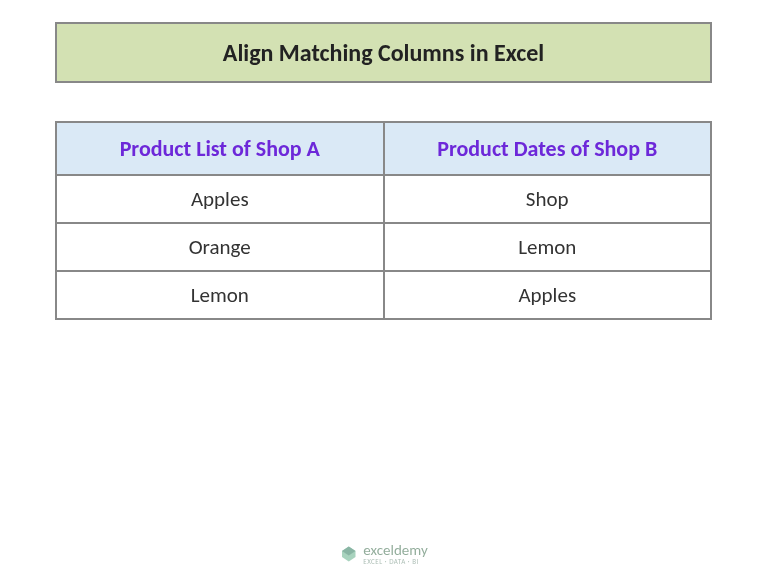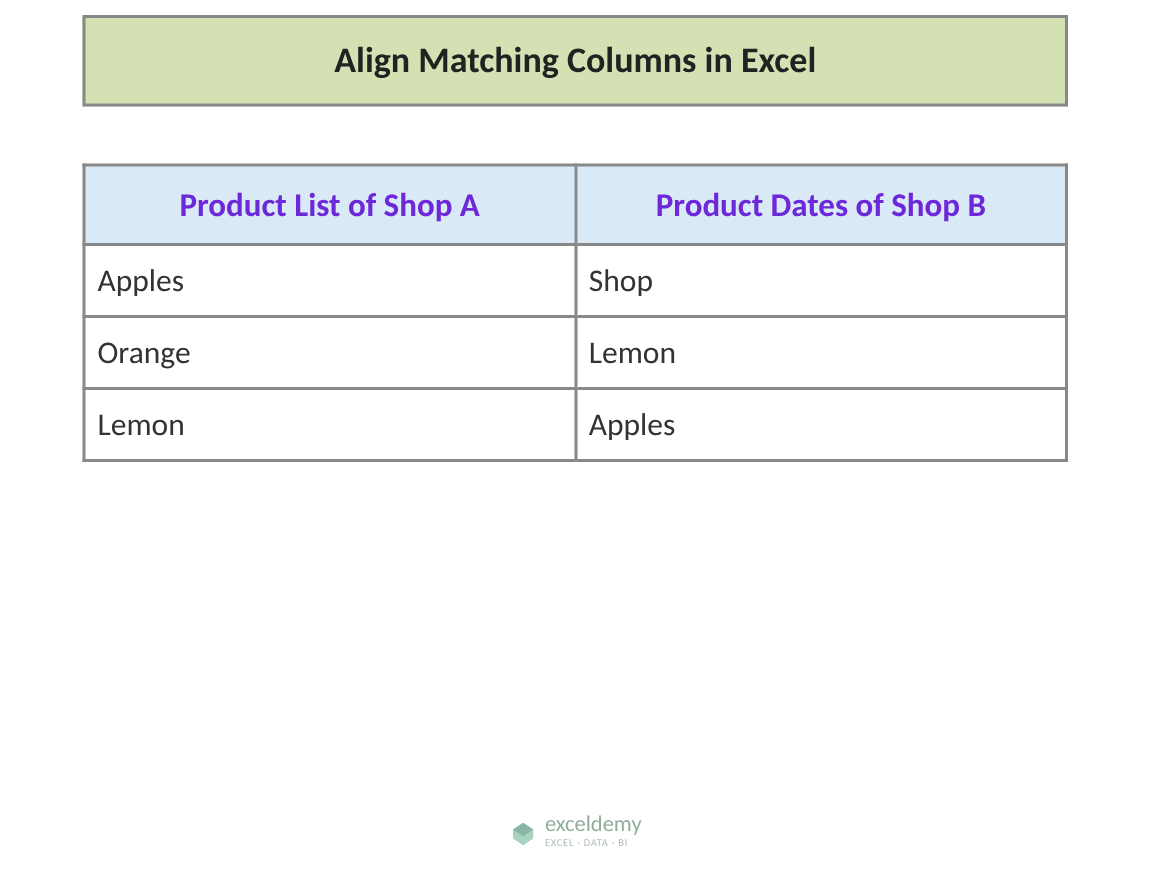--- a/index.html
+++ b/index.html
@@ -6,21 +6,21 @@
   body {
     margin: 0;
     padding: 0;
     width: 767px;
     height: 579px;
     background: #ffffff;
     font-family: Calibri, Arial, sans-serif;
     position: relative;
   }
   .container {
-    padding: 10px 55px 0 55px;
+    padding: 22px 55px 0 55px;
   }
   .title-box {
     background: #d3e1b3;
     border: 2px solid #888888;
     padding: 14px 0;
     text-align: center;
     font-size: 24px;
     font-weight: bold;
     color: #222222;
     margin-bottom: 38px;
@@ -37,30 +37,30 @@
     font-weight: bold;
     color: #6d28d9;
     text-align: center;
     width: 50%;
   }
   td {
     border: 2px solid #888888;
     padding: 10px 8px;
     font-size: 21px;
     color: #333333;
-    text-align: left;
+    text-align: center;
     background: #ffffff;
   }
   .watermark {
     position: absolute;
     bottom: 14px;
     left: 50%;
     transform: translateX(-50%);
     display: flex;
-    align-items: flex-end;
+    align-items: center;
     gap: 6px;
     opacity: 0.55;
   }
   .wm-icon {
     width: 18px;
     height: 18px;
   }
   .wm-text {
     display: flex;
     flex-direction: column;

